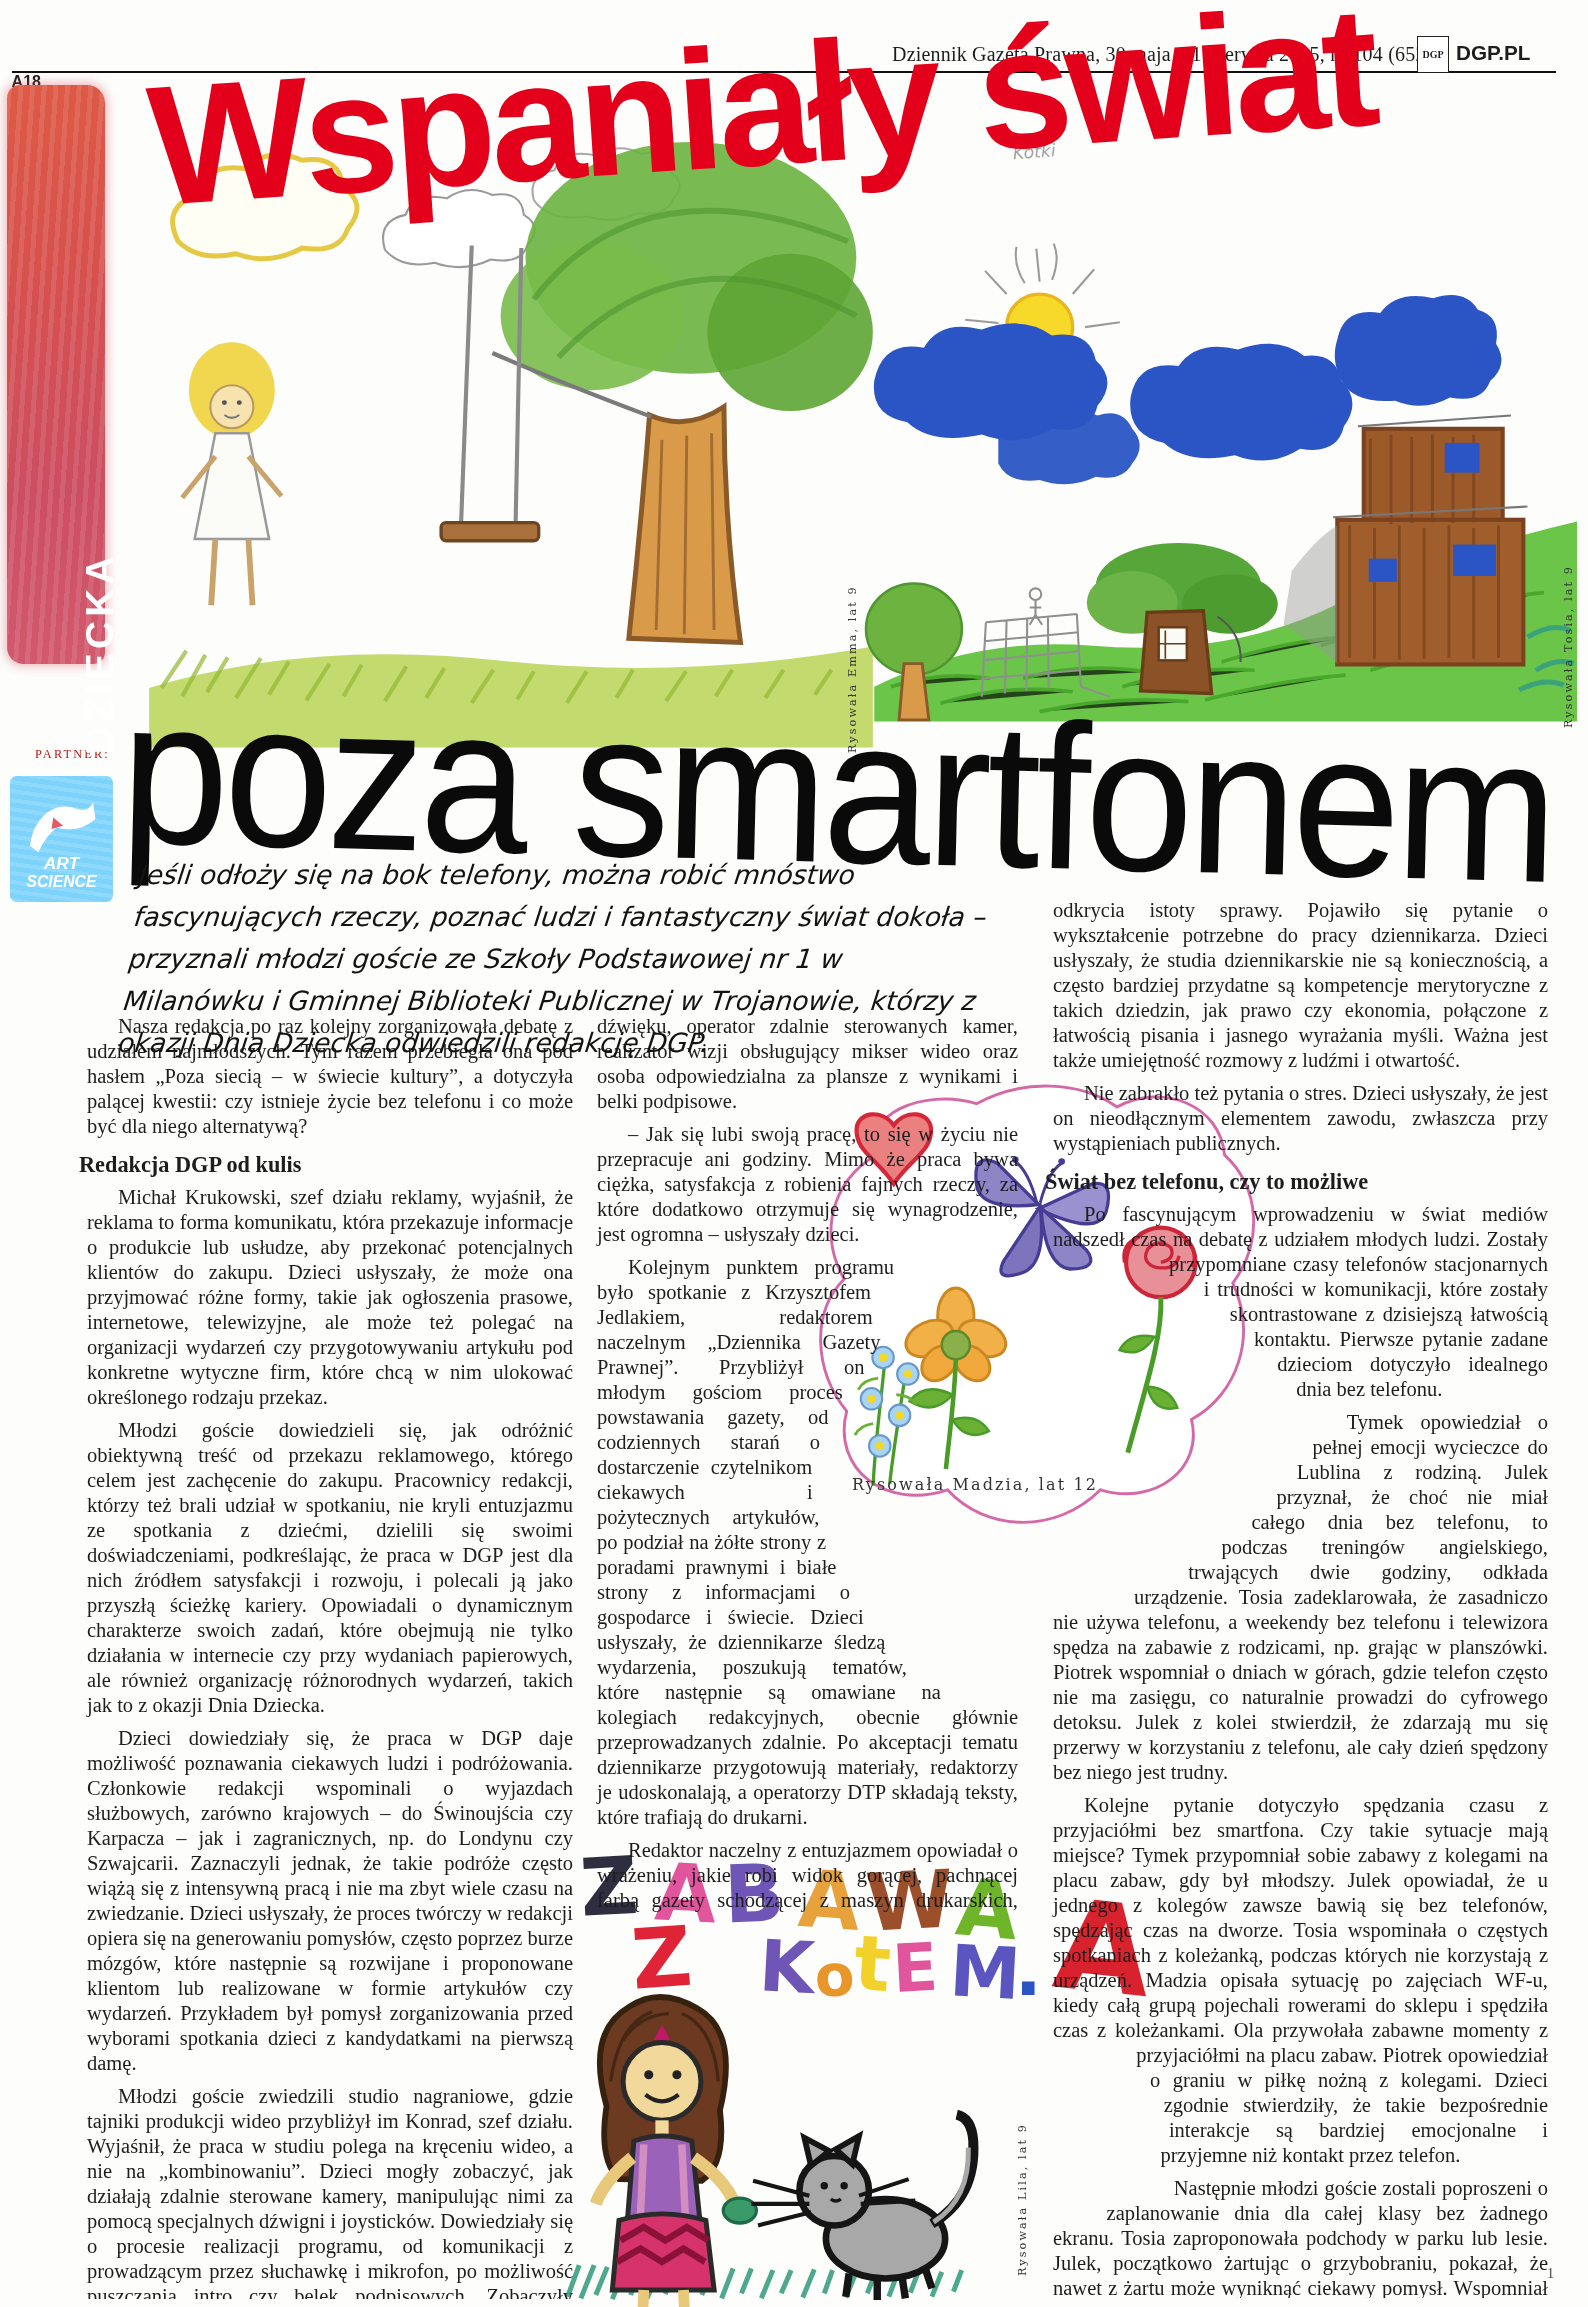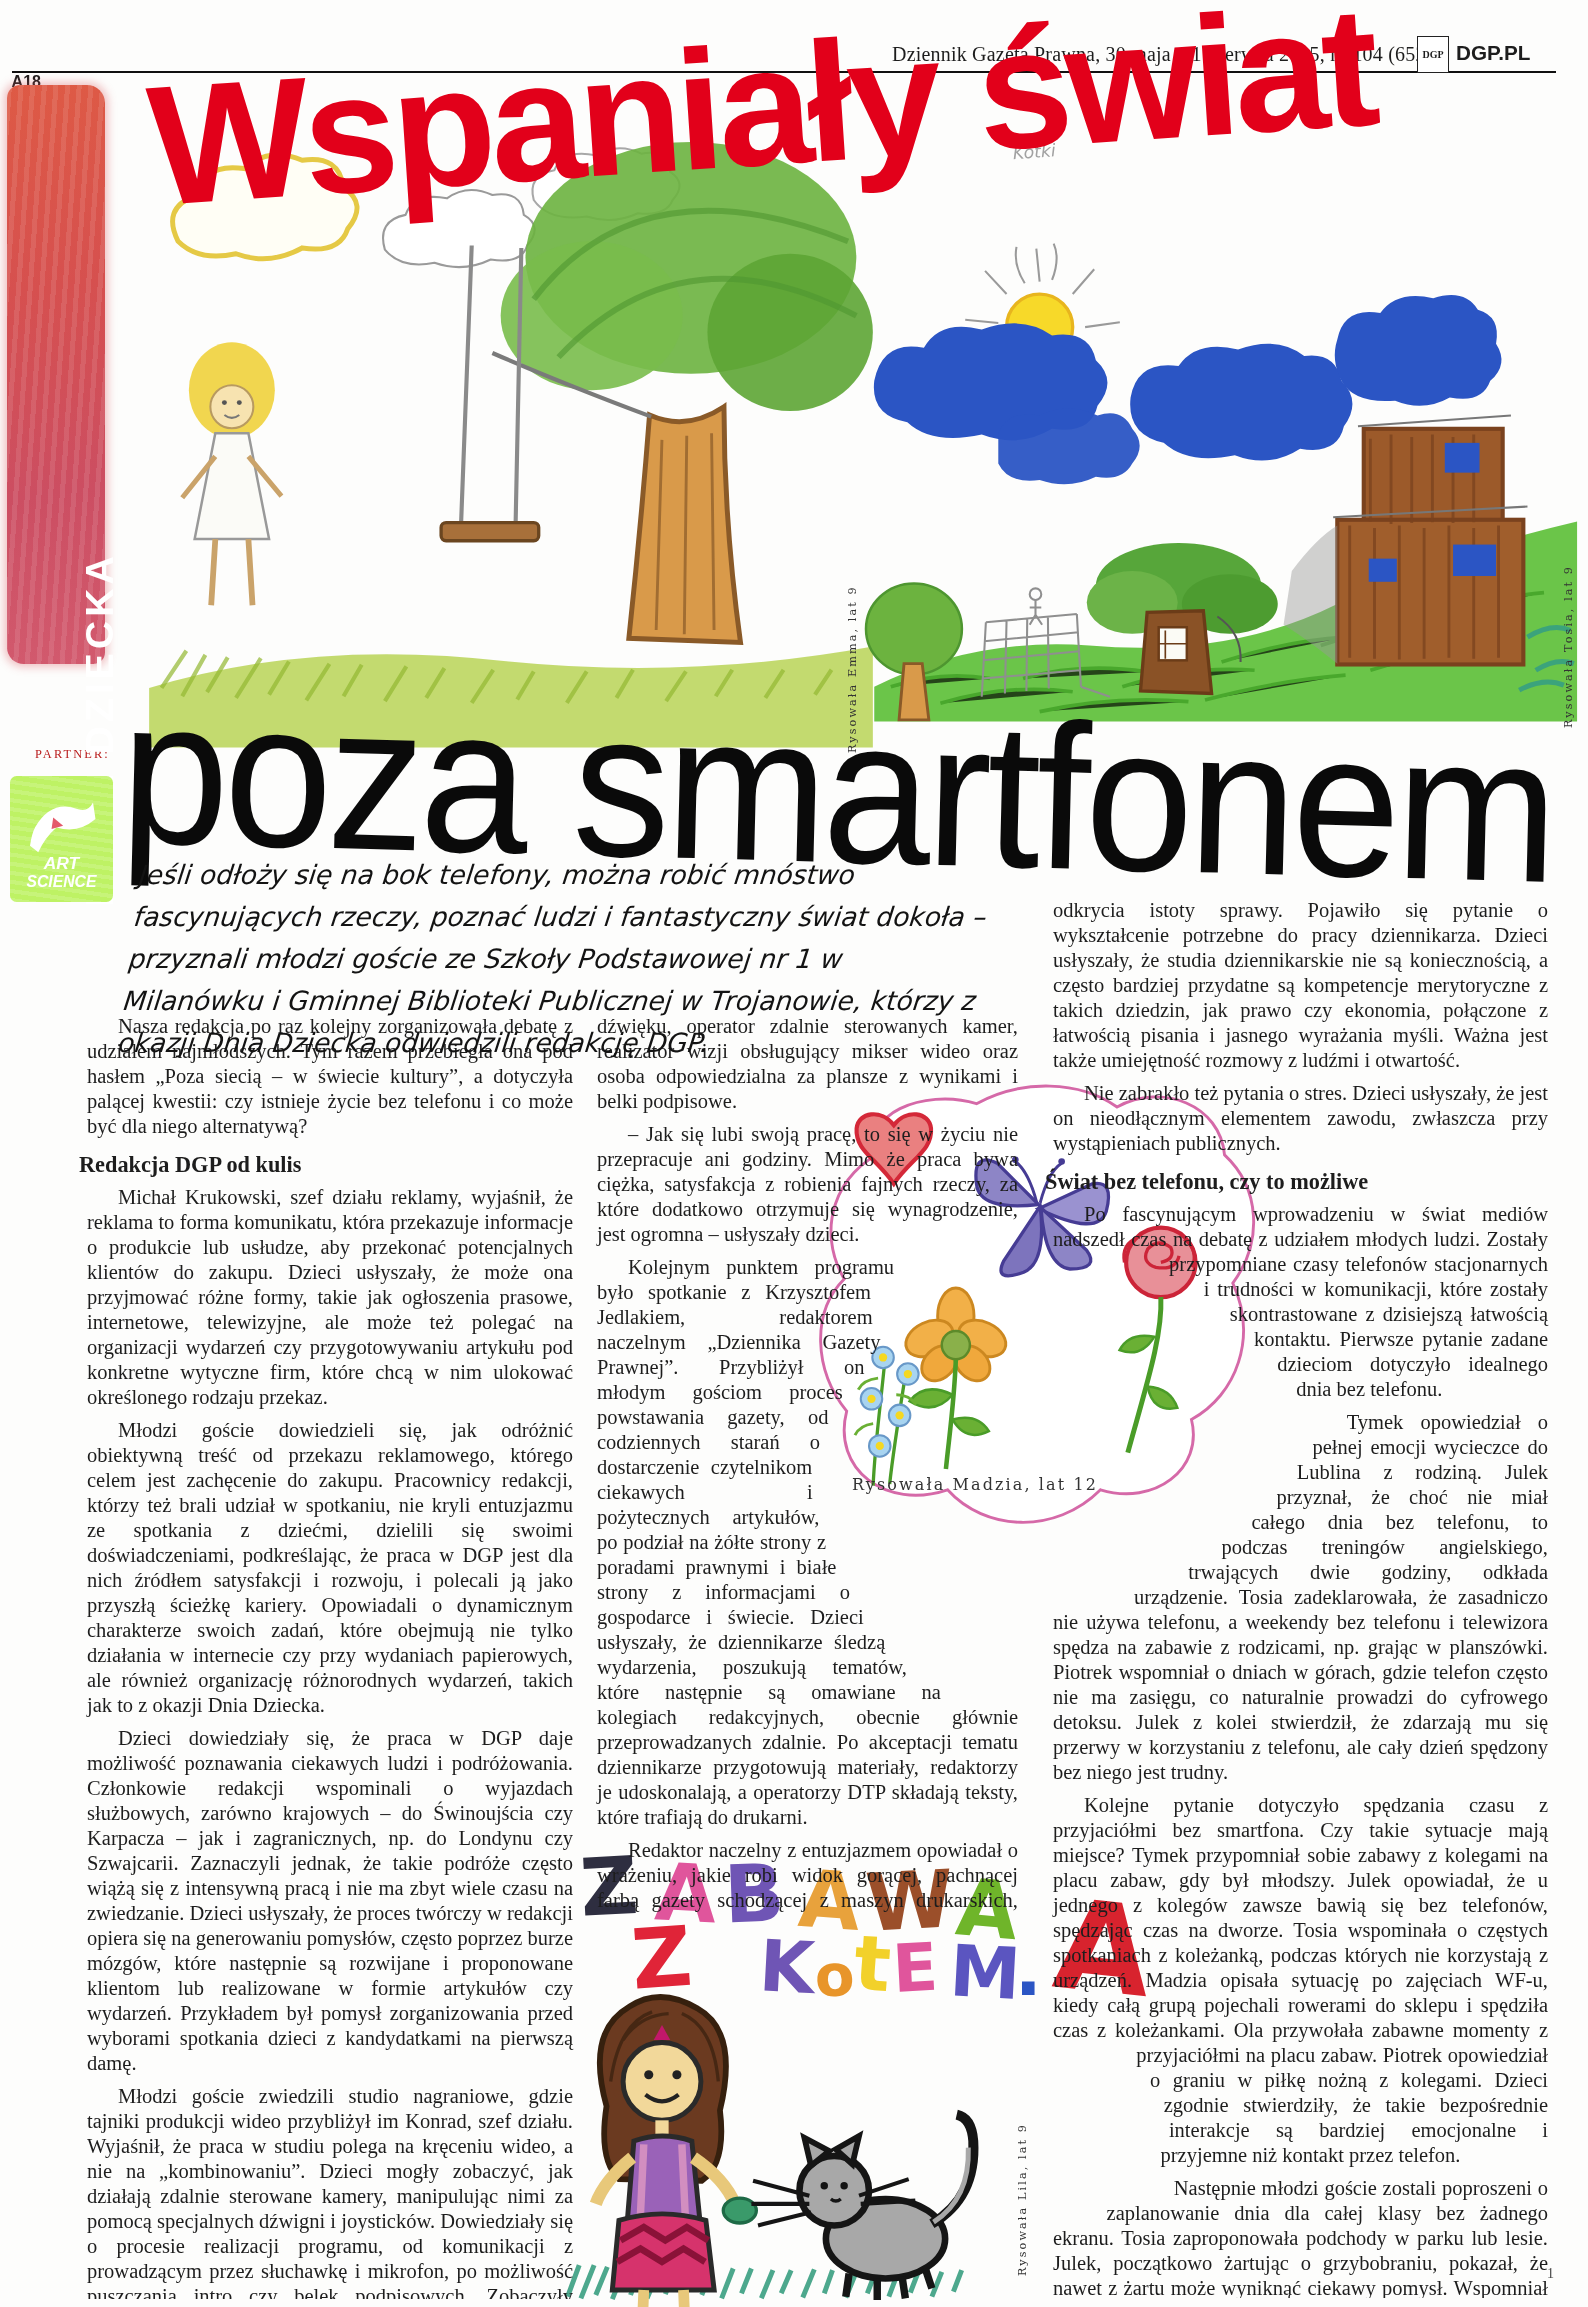--- a/index.html
+++ b/index.html
@@ -20,21 +20,21 @@
         box-shadow:0 0 8.3px 2.5px rgba(214,80,90,.35);}
   .band:before{content:"";position:absolute;inset:0;border-radius:inherit;
         background:repeating-linear-gradient(94deg,rgba(255,255,255,.10) 0 5px,rgba(255,255,255,0) 5px 11.6px);}
   .band-text{position:absolute;left:50%;top:50%;transform:translate(-50%,-50%) ;
         writing-mode:vertical-rl;text-orientation:mixed;rotate:180deg;
         font-family:"Liberation Sans",sans-serif;font-weight:600;font-size:39px;letter-spacing:4.1px;color:#fff;white-space:nowrap;}
   
   .partner-label{left:35px;top:747px;font-size:12.4px;letter-spacing:2.1px;color:#b91c1c;}
   .partner-logo{left:10px;top:776px;width:103px;height:126px;z-index:2;border-radius:6.6px;
         background:linear-gradient(160deg,#e8657а 0%,#e4596a 50%,#de5264 100%);
-        background-color:#bef264;}
+        background-color:#7dd3fc;}
   .partner-logo:before{content:"";position:absolute;inset:0;border-radius:inherit;
         background:repeating-linear-gradient(8deg,rgba(255,255,255,.14) 0 4.1px,rgba(255,255,255,0) 4.1px 9px);}
   
   .title{left:149px;top:25px;width:1374px;z-index:5;transform:rotate(-3.8deg);transform-origin:40% 60%;
          font-family:"Liberation Sans",sans-serif;font-weight:800;font-size:170px;letter-spacing:-5.8px;
          color:#e2001a;white-space:nowrap;line-height:1;}
   .subtitle{left:121px;top:667px;z-index:5;font-family:"Liberation Sans",sans-serif;font-weight:400;
          font-size:207px;letter-spacing:-5px;color:#0a0a0a;white-space:nowrap;line-height:1;
          transform:scaleX(.94) rotate(1.5deg);transform-origin:left center;}
   

